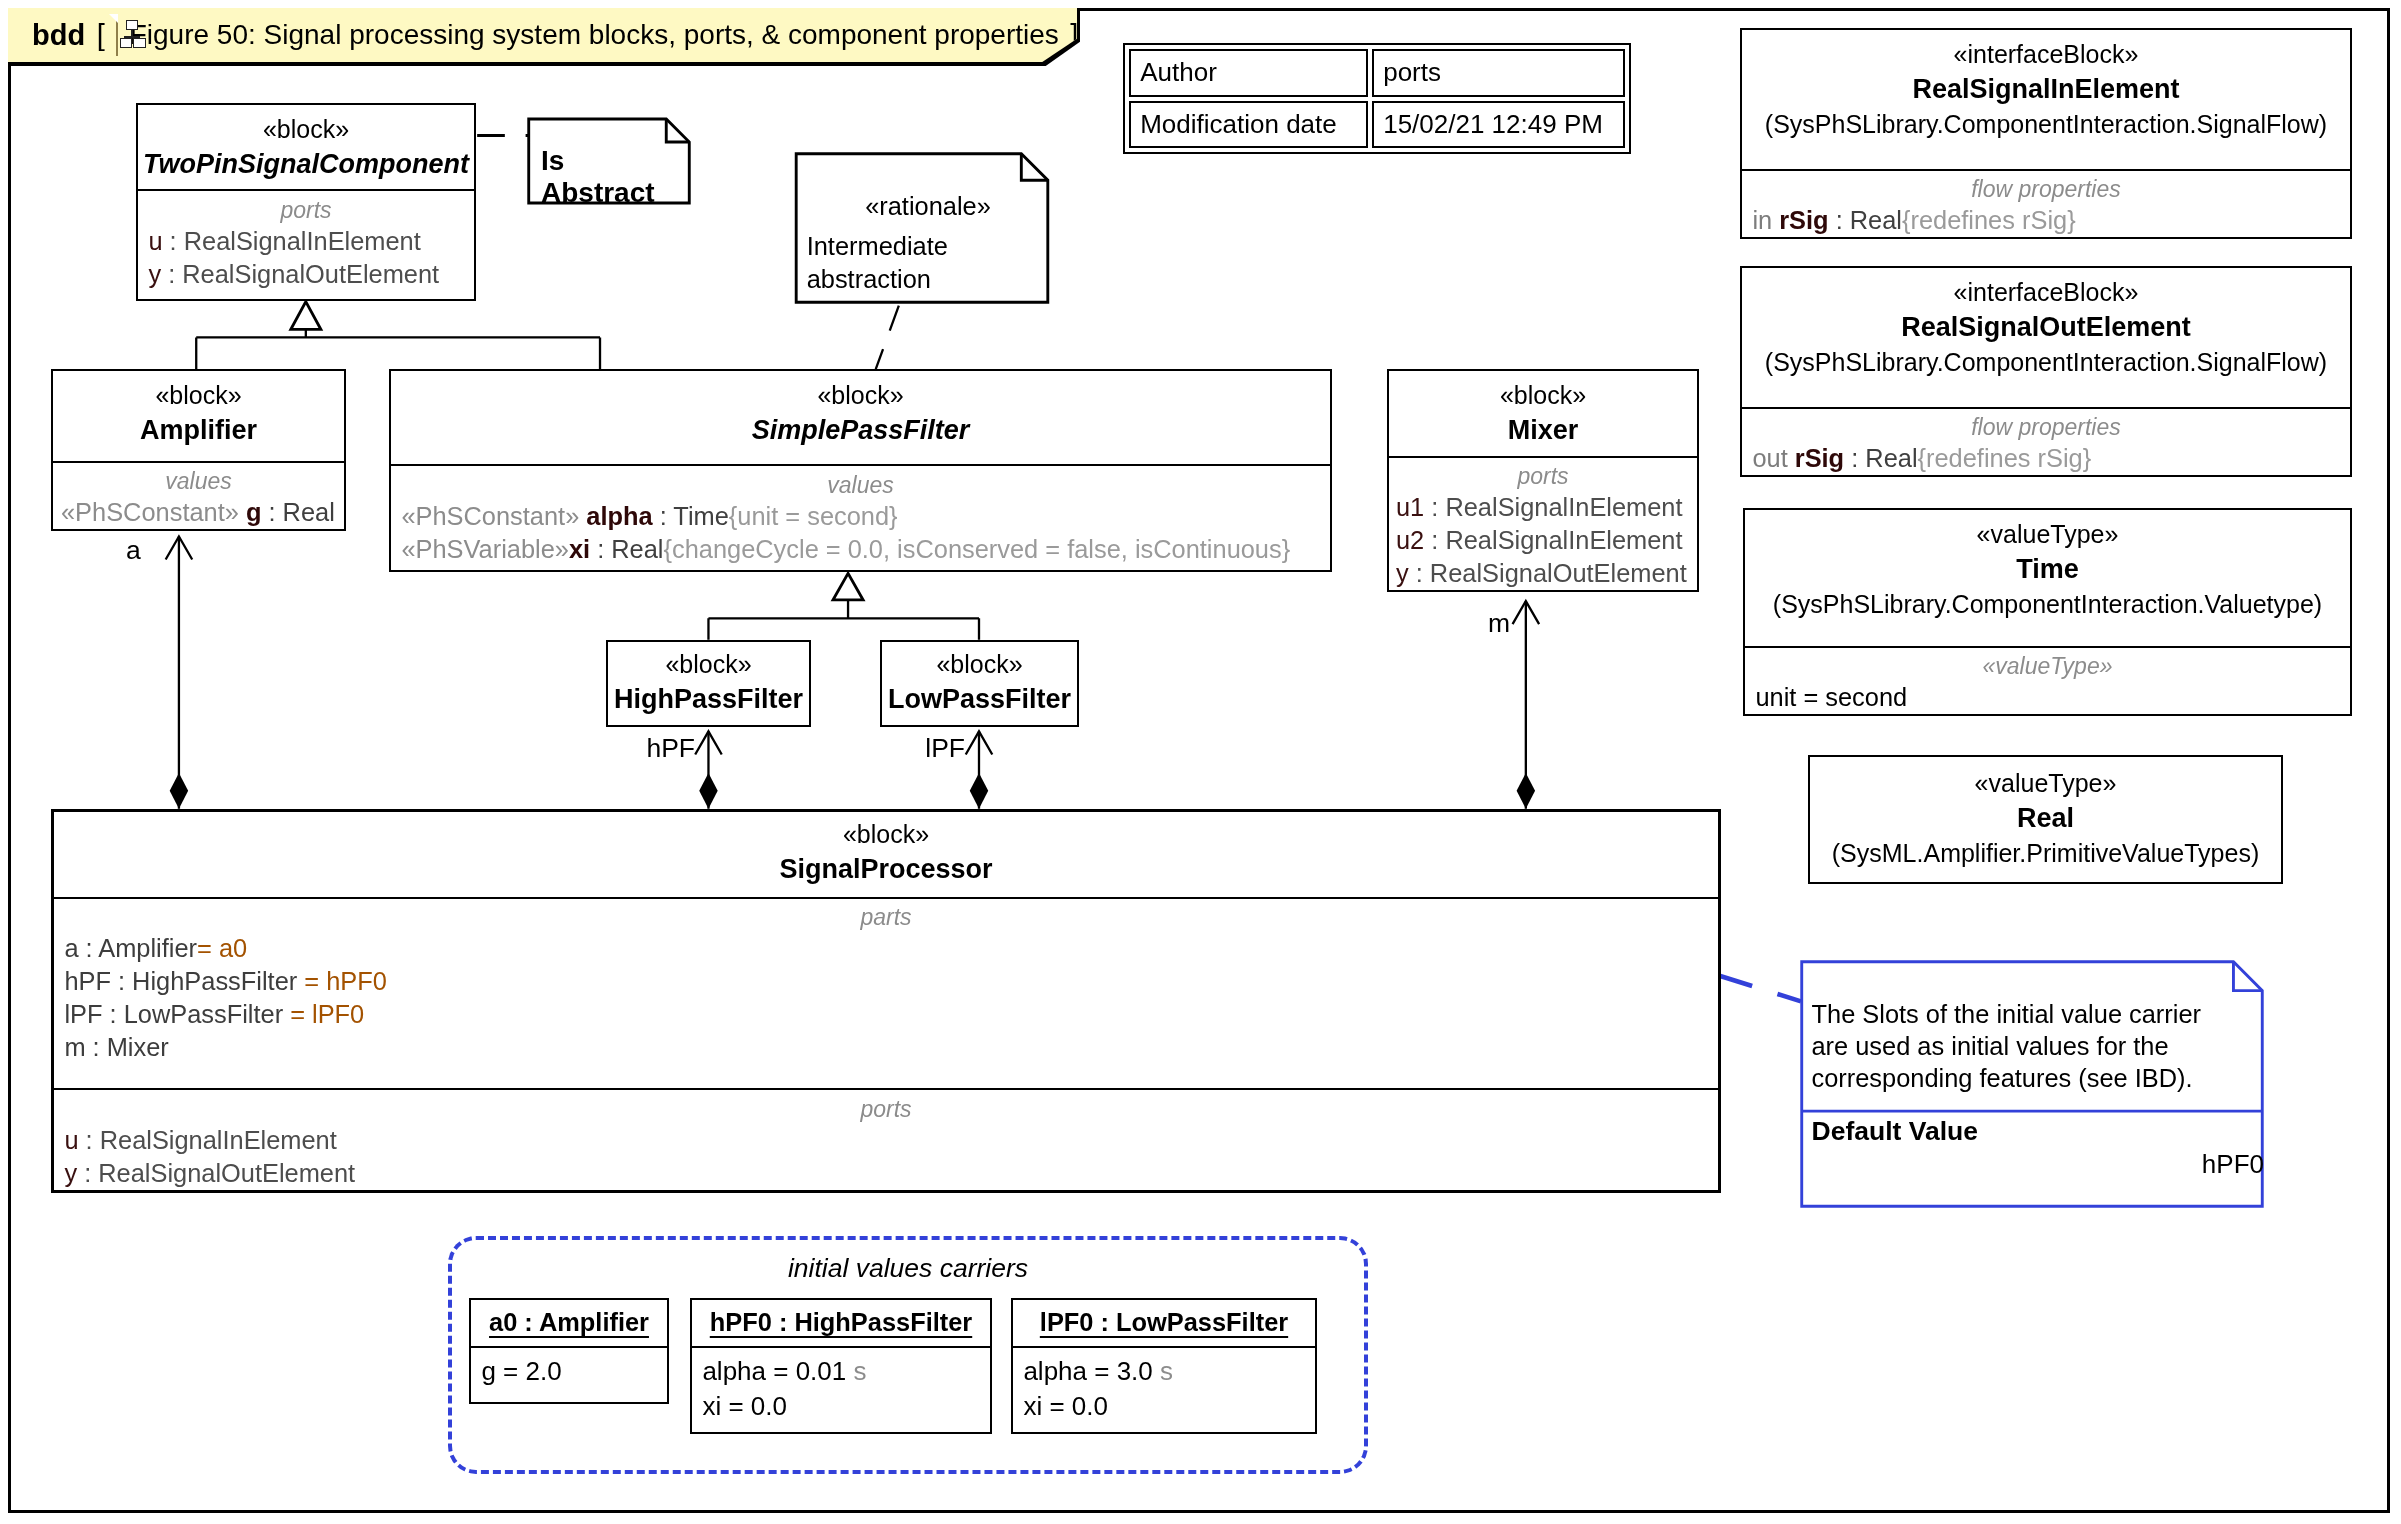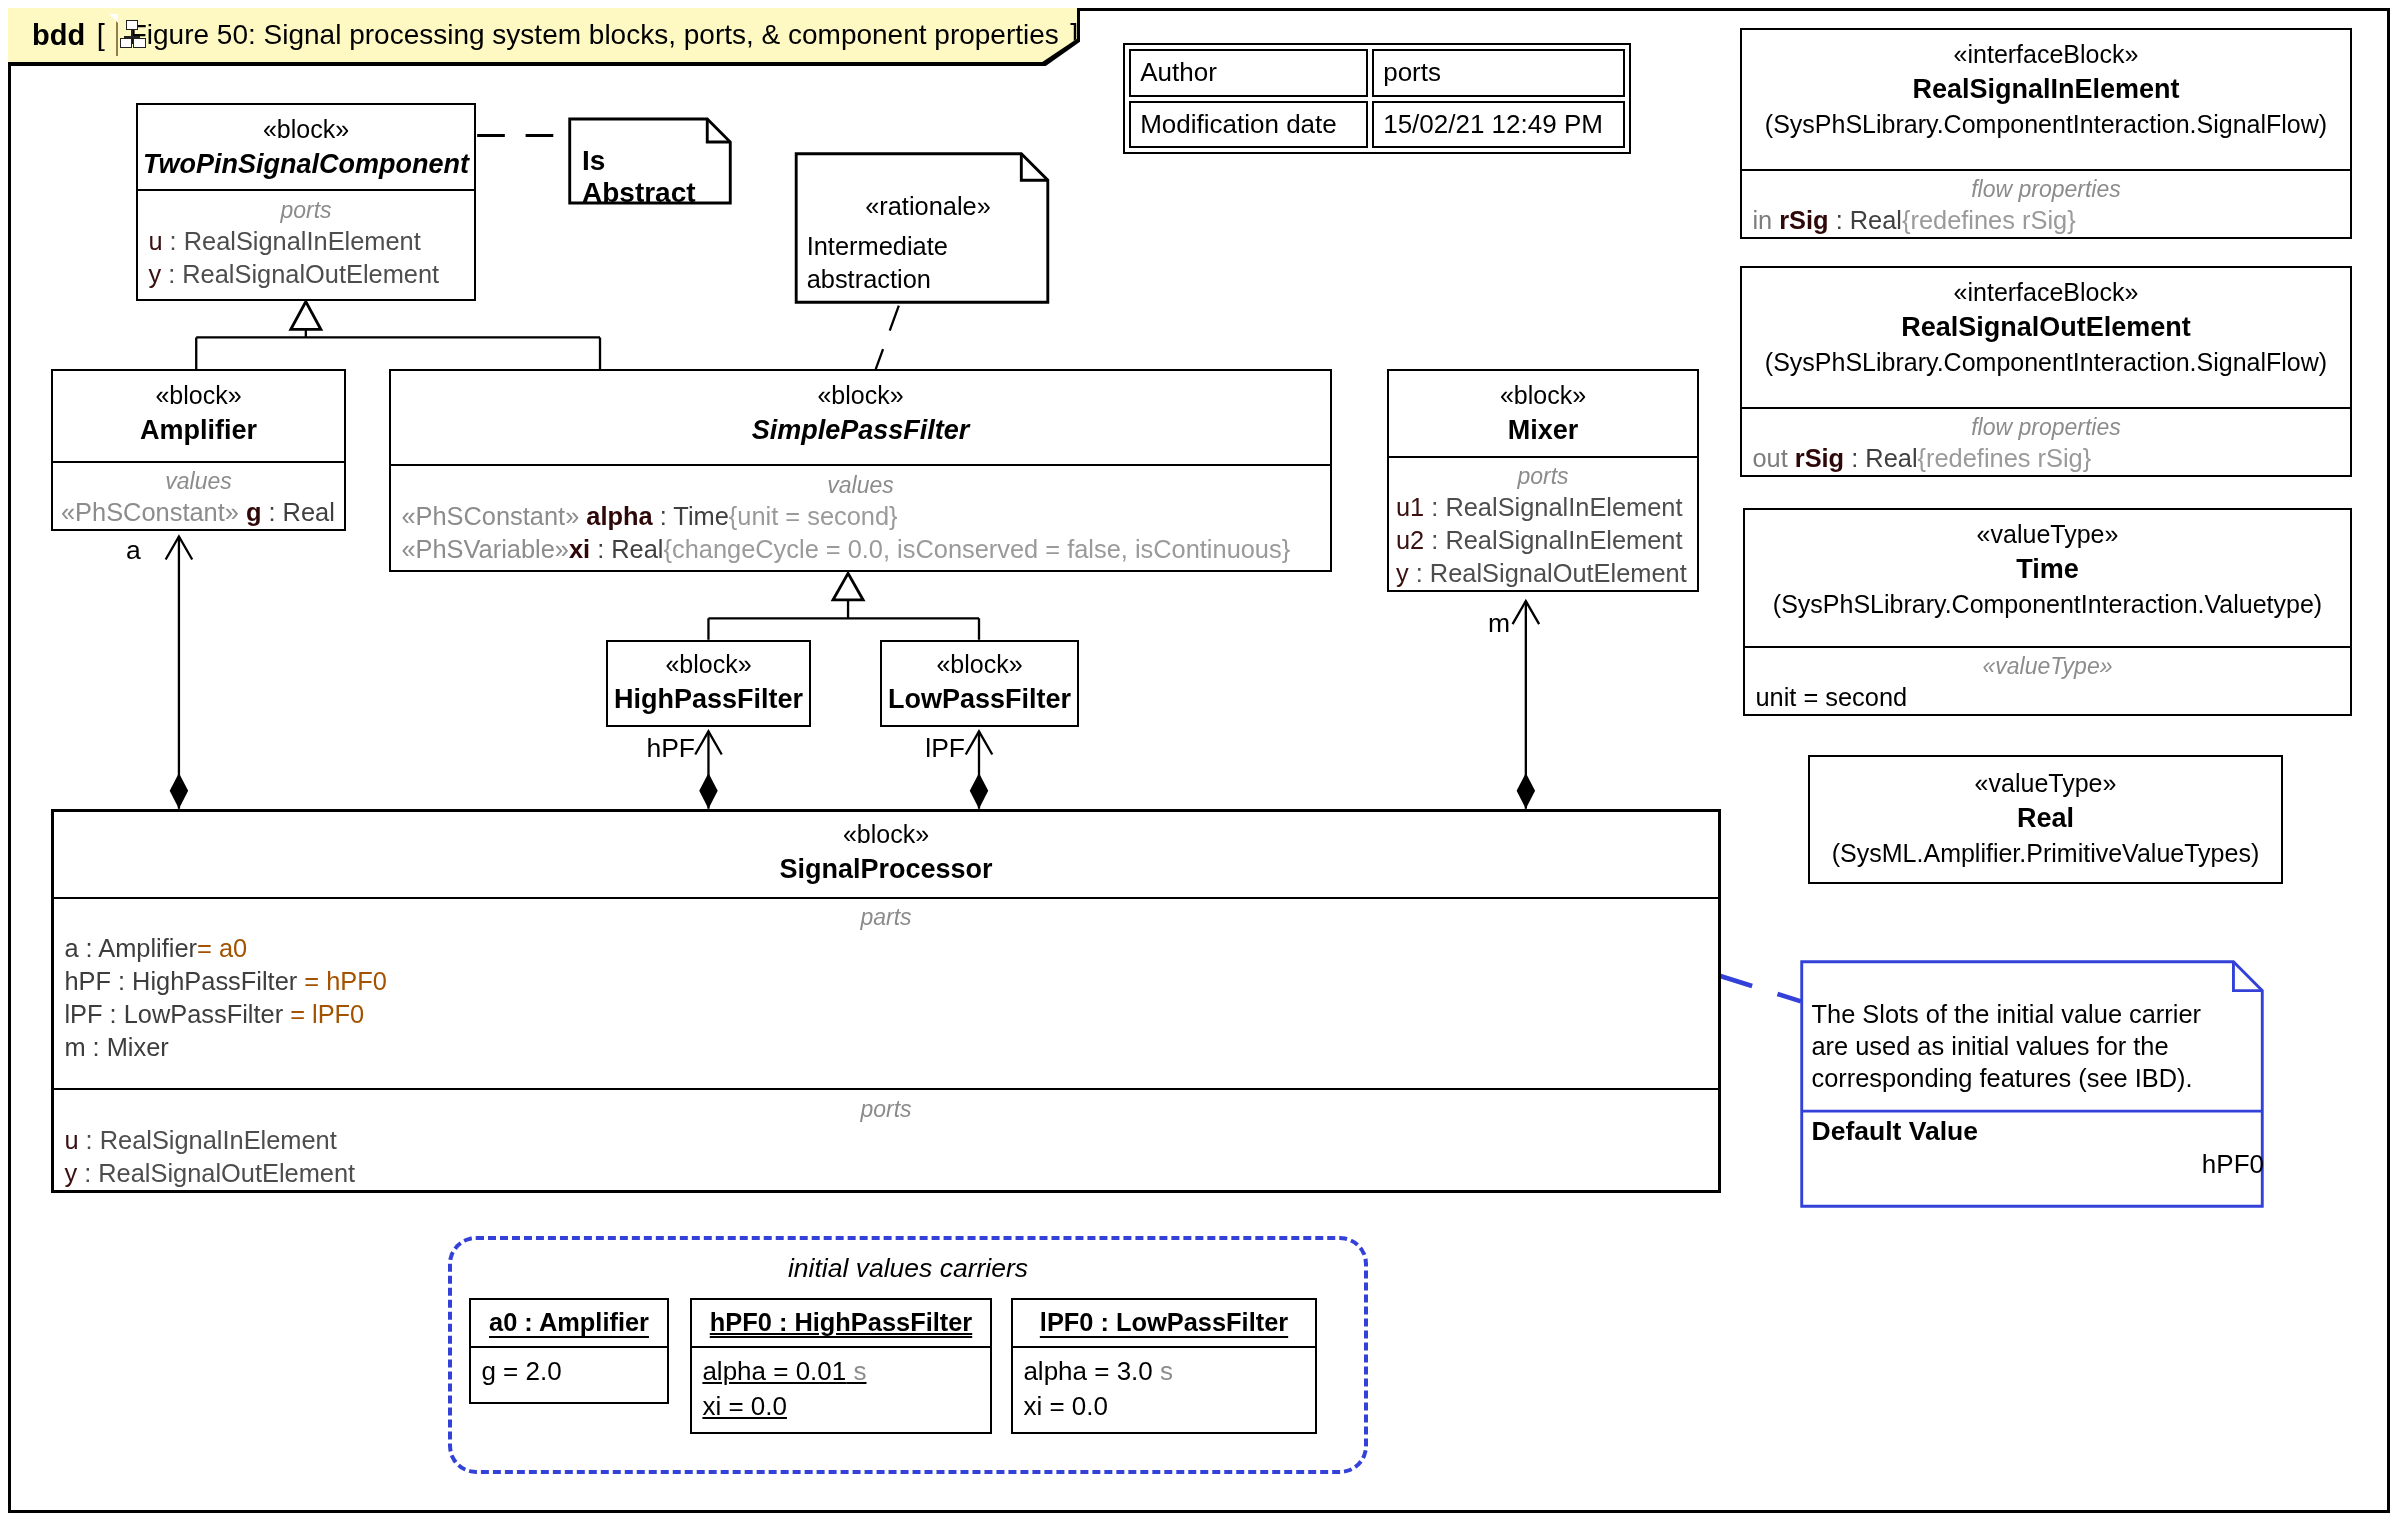--- a/index.html
+++ b/index.html
@@ -151,21 +151,21 @@
       <div class="st">«block»</div>
       <div class="bname abstract">TwoPinSignalComponent</div>
     </div>
     <div class="cp">
       <div class="cp-label">ports</div>
       <div class="line"><span class="pname">u</span><span class="ptype"> : RealSignalInElement</span></div>
       <div class="line"><span class="pname">y</span><span class="ptype"> : RealSignalOutElement</span></div>
     </div>
   </div>
 
-  <div class="note" style="left:568px;top:117px;width:139px;height:88px;">
+  <div class="note" style="left:527px;top:117px;width:139px;height:88px;">
     <svg width="164" height="88" viewBox="0 0 285 152">
       <path d="M3,3 L242,3 L282,43 L282,149 L3,149 Z" fill="#fff" stroke="#000" stroke-width="5"></path>
       <path d="M242,3 L242,43 L282,43" fill="none" stroke="#000" stroke-width="5"></path>
     </svg>
     <div class="note-content" style="padding:28px 0 0 14px;font-weight:bold;font-size:28px;">Is Abstract</div>
   </div>
 
   <div class="note" style="left:794px;top:152px;width:268px;height:152px;">
     <svg width="256" height="152" viewBox="0 0 443 264">
       <path d="M3,3 L394,3 L440,49 L440,261 L3,261 Z" fill="#fff" stroke="#000" stroke-width="5"></path>
@@ -309,21 +309,21 @@
     <div class="ivc-label">initial values carriers</div>
   </div>
 
   <div class="inst" style="left:469px;top:1298px;width:200px;height:106px;">
     <div class="inst-hd">a0 : Amplifier</div>
     <div class="inst-body">
       <div class="inst-line"><span>g = 2.0</span></div>
     </div>
   </div>
 
-  <div class="inst" style="left:690px;top:1298px;width:302px;height:136px;text-decoration:underline;">
+  <div class="inst" style="left:690px;top:1298px;width:302px;height:136px;">
     <div class="inst-hd">hPF0 : HighPassFilter</div>
     <div class="inst-body">
       <div class="inst-line"><span>alpha = 0.01</span><span class="gray"> s</span></div>
       <div class="inst-line"><span>xi = 0.0</span></div>
     </div>
   </div>
 
   <div class="inst" style="left:1011px;top:1298px;width:306px;height:136px;">
     <div class="inst-hd">lPF0 : LowPassFilter</div>
     <div class="inst-body">

